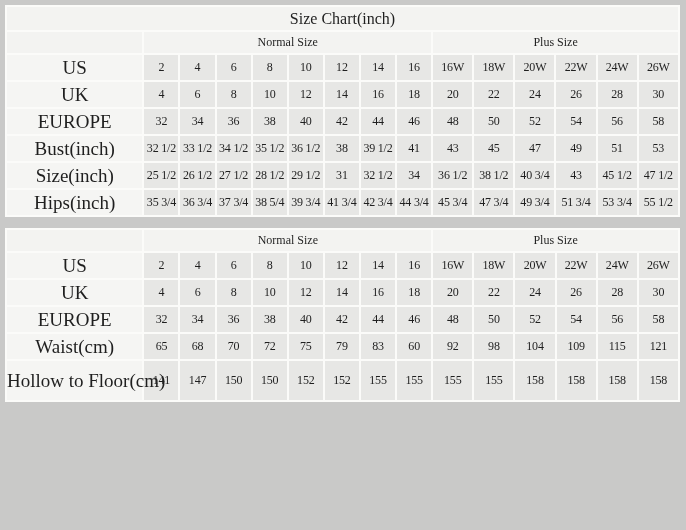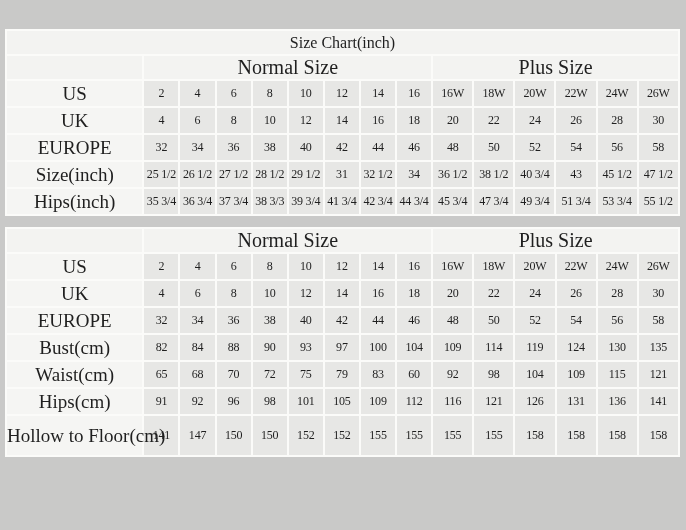--- a/index.html
+++ b/index.html
@@ -8,21 +8,20 @@
     width: 686px;
     height: 530px;
     overflow: hidden;
     background: #c9c9c8;
     font-family: "Liberation Serif", "DejaVu Serif", serif;
     color: #1f1f1f;
   }
   .page {
     box-sizing: border-box;
     padding: 5px 0 0 5px;
-    margin-top: 24px;
   }
   table.size-table {
     border-collapse: separate;
     border-spacing: 2px;
     background: #fbfbf9;
     table-layout: fixed;
     width: 675px;
   }
   table.size-table:first-child {
     margin-bottom: 11px;
@@ -33,21 +32,21 @@
     white-space: nowrap;
     padding: 0;
   }
   .title-cell {
     background: #f3f3f1;
     font-size: 16px;
     height: 23px;
   }
   .group-cell {
     background: #f3f3f1;
-    font-size: 20px;
+    font-size: 12px;
     height: 21px;
   }
   .row-label {
     background: #f5f5f3;
     font-size: 19px;
     height: 25px;
   }
   .data-cell {
     background: #e7e7e5;
     font-size: 12px;
@@ -135,20 +134,37 @@
             <td class="data-cell">44</td>
             <td class="data-cell">46</td>
             <td class="data-cell">48</td>
             <td class="data-cell">50</td>
             <td class="data-cell">52</td>
             <td class="data-cell">54</td>
             <td class="data-cell">56</td>
             <td class="data-cell">58</td>
           </tr>
           <tr>
+            <td class="row-label">Bust(inch)</td>
+            <td class="data-cell">32 1/2</td>
+            <td class="data-cell">33 1/2</td>
+            <td class="data-cell">34 1/2</td>
+            <td class="data-cell">35 1/2</td>
+            <td class="data-cell">36 1/2</td>
+            <td class="data-cell">38</td>
+            <td class="data-cell">39 1/2</td>
+            <td class="data-cell">41</td>
+            <td class="data-cell">43</td>
+            <td class="data-cell">45</td>
+            <td class="data-cell">47</td>
+            <td class="data-cell">49</td>
+            <td class="data-cell">51</td>
+            <td class="data-cell">53</td>
+          </tr>
+          <tr>
             <td class="row-label">Size(inch)</td>
             <td class="data-cell">25 1/2</td>
             <td class="data-cell">26 1/2</td>
             <td class="data-cell">27 1/2</td>
             <td class="data-cell">28 1/2</td>
             <td class="data-cell">29 1/2</td>
             <td class="data-cell">31</td>
             <td class="data-cell">32 1/2</td>
             <td class="data-cell">34</td>
             <td class="data-cell">36 1/2</td>
@@ -156,21 +172,21 @@
             <td class="data-cell">40 3/4</td>
             <td class="data-cell">43</td>
             <td class="data-cell">45 1/2</td>
             <td class="data-cell">47 1/2</td>
           </tr>
           <tr>
             <td class="row-label">Hips(inch)</td>
             <td class="data-cell">35 3/4</td>
             <td class="data-cell">36 3/4</td>
             <td class="data-cell">37 3/4</td>
-            <td class="data-cell">38 3/3</td>
+            <td class="data-cell">38 5/4</td>
             <td class="data-cell">39 3/4</td>
             <td class="data-cell">41 3/4</td>
             <td class="data-cell">42 3/4</td>
             <td class="data-cell">44 3/4</td>
             <td class="data-cell">45 3/4</td>
             <td class="data-cell">47 3/4</td>
             <td class="data-cell">49 3/4</td>
             <td class="data-cell">51 3/4</td>
             <td class="data-cell">53 3/4</td>
             <td class="data-cell">55 1/2</td>
@@ -246,69 +262,35 @@
             <td class="data-cell">44</td>
             <td class="data-cell">46</td>
             <td class="data-cell">48</td>
             <td class="data-cell">50</td>
             <td class="data-cell">52</td>
             <td class="data-cell">54</td>
             <td class="data-cell">56</td>
             <td class="data-cell">58</td>
           </tr>
           <tr>
-            <td class="row-label">Bust(cm)</td>
-            <td class="data-cell">82</td>
-            <td class="data-cell">84</td>
-            <td class="data-cell">88</td>
-            <td class="data-cell">90</td>
-            <td class="data-cell">93</td>
-            <td class="data-cell">97</td>
-            <td class="data-cell">100</td>
-            <td class="data-cell">104</td>
-            <td class="data-cell">109</td>
-            <td class="data-cell">114</td>
-            <td class="data-cell">119</td>
-            <td class="data-cell">124</td>
-            <td class="data-cell">130</td>
-            <td class="data-cell">135</td>
-          </tr>
-          <tr>
             <td class="row-label">Waist(cm)</td>
             <td class="data-cell">65</td>
             <td class="data-cell">68</td>
             <td class="data-cell">70</td>
             <td class="data-cell">72</td>
             <td class="data-cell">75</td>
             <td class="data-cell">79</td>
             <td class="data-cell">83</td>
             <td class="data-cell">60</td>
             <td class="data-cell">92</td>
             <td class="data-cell">98</td>
             <td class="data-cell">104</td>
             <td class="data-cell">109</td>
             <td class="data-cell">115</td>
             <td class="data-cell">121</td>
-          </tr>
-          <tr>
-            <td class="row-label">Hips(cm)</td>
-            <td class="data-cell">91</td>
-            <td class="data-cell">92</td>
-            <td class="data-cell">96</td>
-            <td class="data-cell">98</td>
-            <td class="data-cell">101</td>
-            <td class="data-cell">105</td>
-            <td class="data-cell">109</td>
-            <td class="data-cell">112</td>
-            <td class="data-cell">116</td>
-            <td class="data-cell">121</td>
-            <td class="data-cell">126</td>
-            <td class="data-cell">131</td>
-            <td class="data-cell">136</td>
-            <td class="data-cell">141</td>
           </tr>
           <tr class="tall-row">
             <td class="row-label">Hollow to Floor(cm)</td>
             <td class="data-cell">141</td>
             <td class="data-cell">147</td>
             <td class="data-cell">150</td>
             <td class="data-cell">150</td>
             <td class="data-cell">152</td>
             <td class="data-cell">152</td>
             <td class="data-cell">155</td>

